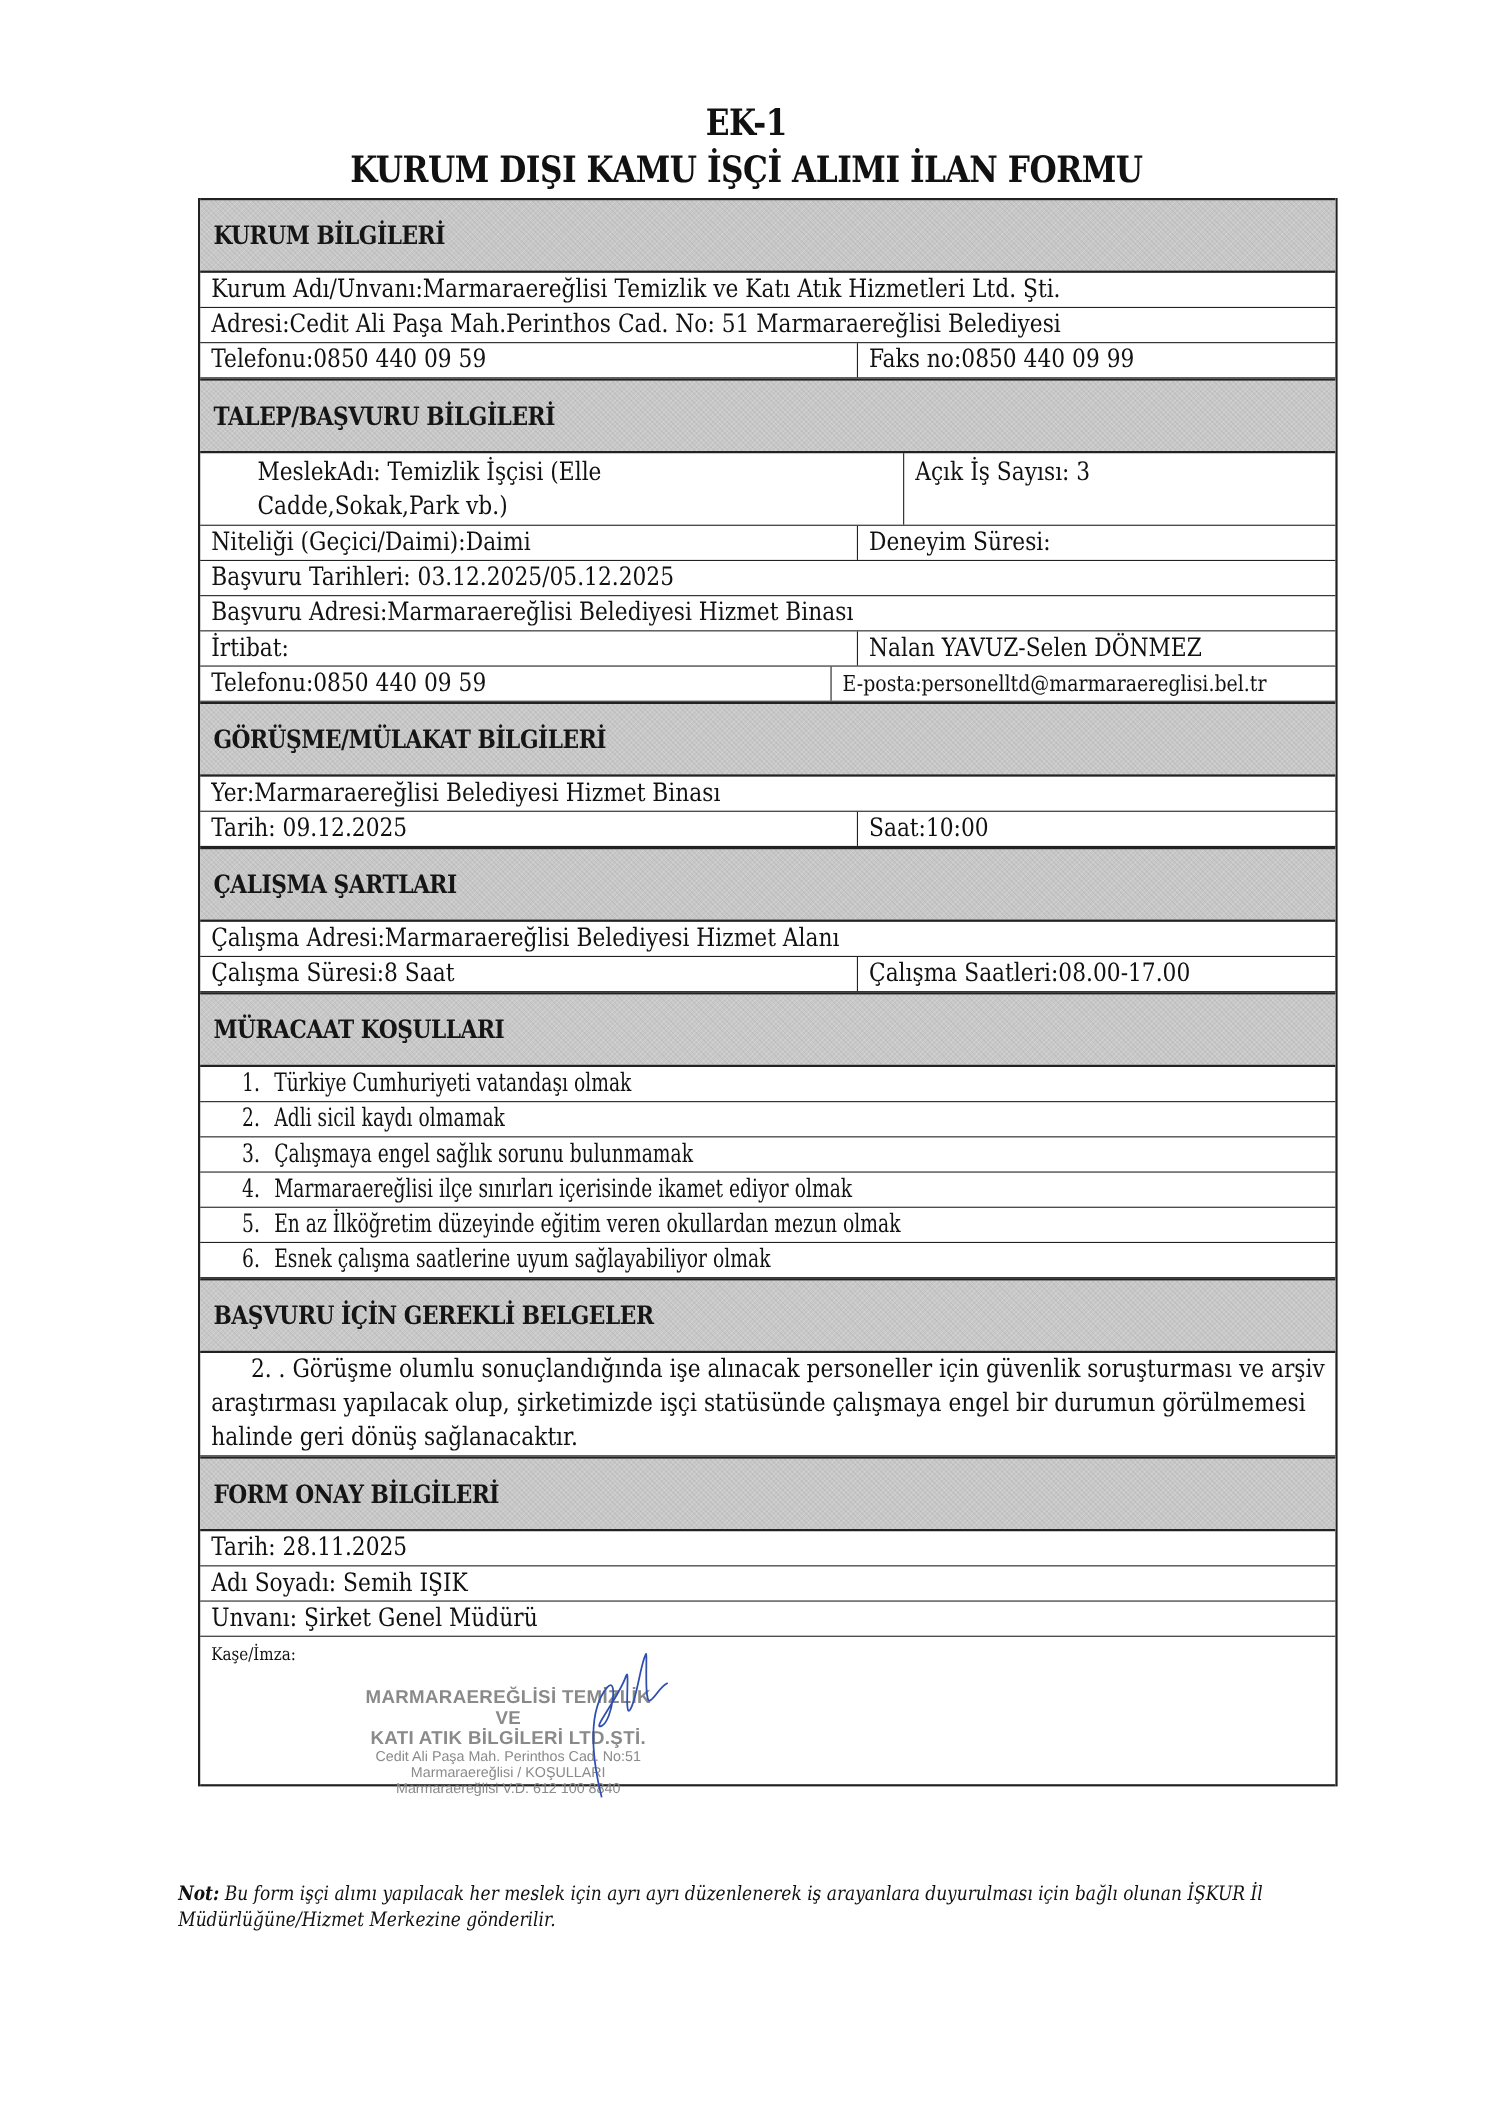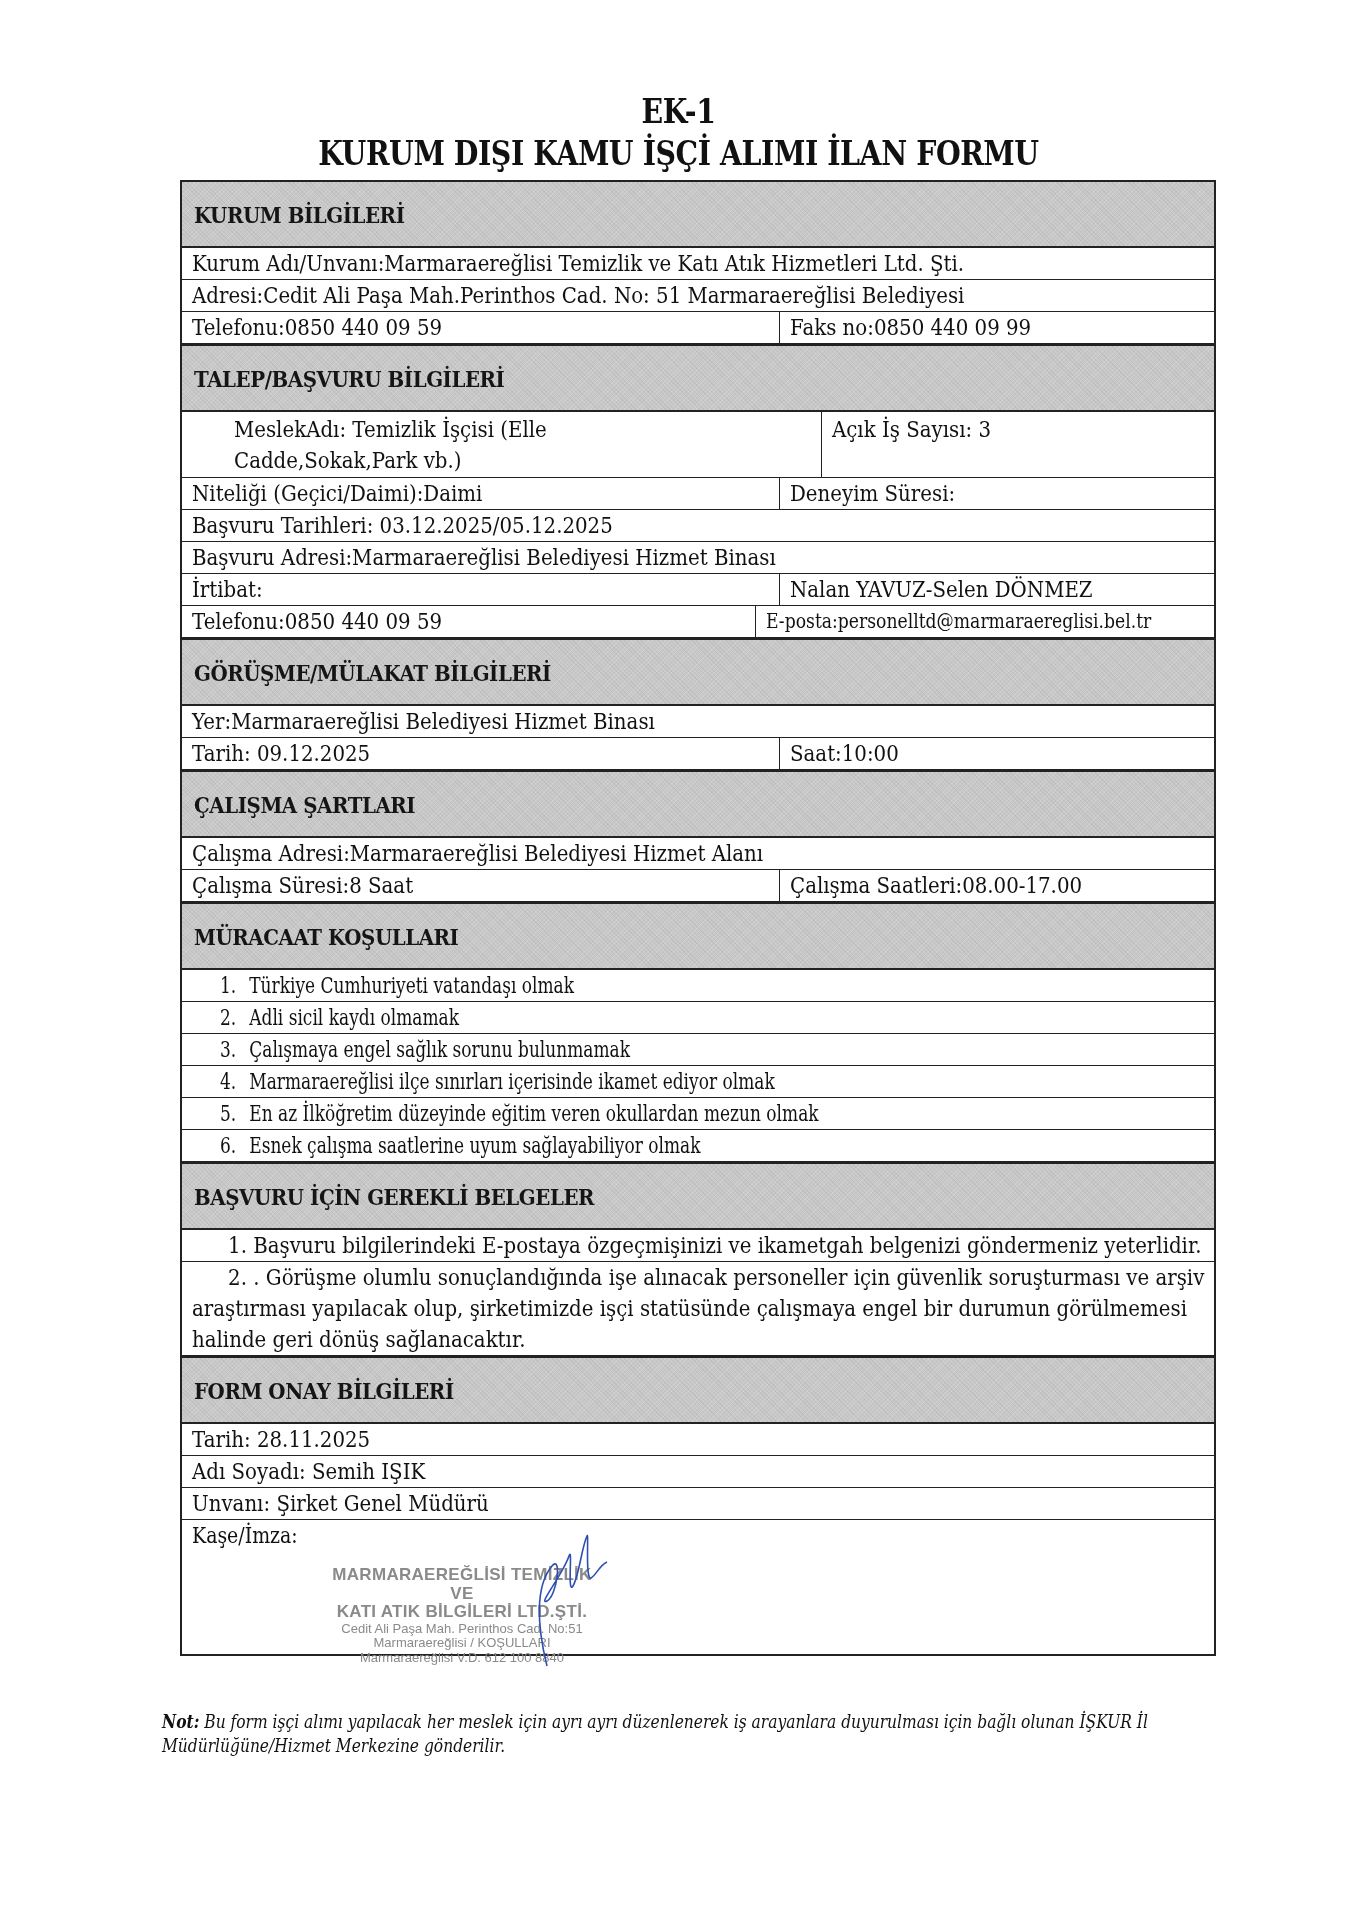--- a/index.html
+++ b/index.html
@@ -47,21 +47,21 @@
 
   .cond .cell { padding-left: 38px; }
   .cond .num { display: inline-block; width: 34px; }
 
   .doc .cell { padding-left: 10px; white-space: normal; }
   .doc .cell span { display: block; width: 1180px; transform: scaleX(0.86); transform-origin: left top; line-height: 31px; }
   .doc .cell span.indent { text-indent: 42px; }
   .doc { min-height: auto; }
 
   .sign { height: 134px; border-bottom: 2px solid #222; position: relative; }
-  .sign .lbl { position: absolute; left: 10px; top: 0; font-size: 22px; line-height: 31px; }
+  .sign .lbl { position: absolute; left: 10px; top: 0; font-size: 16px; line-height: 31px; }
   .sign .lbl span { display: inline-block; transform: scaleX(0.86); transform-origin: left center; }
 
   .stamp {
     position: absolute; left: 150px; top: 46px; width: 260px; text-align: center;
     font-family: "Liberation Sans", sans-serif; color: #8a8a8a; line-height: 1.1;
   }
   .stamp .l1, .stamp .l2 { font-weight: bold; font-size: 17px; letter-spacing: 0.3px; }
   .stamp .l3, .stamp .l4, .stamp .l5 { font-size: 13px; }
   .signature { position: absolute; left: 325px; top: 6px; width: 110px; height: 150px; }
 
@@ -159,25 +159,20 @@
   </div>
   <div class="row cond">
     <div class="cell full"><span><span class="num">5.</span><span>En az İlköğretim düzeyinde eğitim veren okullardan mezun olmak</span></span></div>
   </div>
   <div class="row cond">
     <div class="cell full"><span><span class="num">6.</span><span>Esnek çalışma saatlerine uyum sağlayabiliyor olmak</span></span></div>
   </div>
 
   <div class="sec">
     <span>BAŞVURU İÇİN GEREKLİ BELGELER</span>
-  </div>
-  <div class="row doc">
-    <div class="cell full">
-        <span class="indent">1. Başvuru bilgilerindeki E-postaya özgeçmişinizi ve ikametgah belgenizi göndermeniz yeterlidir.</span>
-      </div>
   </div>
   <div class="row doc">
     <div class="cell full">
         <span class="indent">2. . Görüşme olumlu sonuçlandığında işe alınacak personeller için güvenlik soruşturması ve arşiv araştırması yapılacak olup, şirketimizde işçi statüsünde çalışmaya engel bir durumun görülmemesi halinde geri dönüş sağlanacaktır.</span>
       </div>
   </div>
 
   <div class="sec">
     <span>FORM ONAY BİLGİLERİ</span>
   </div>

